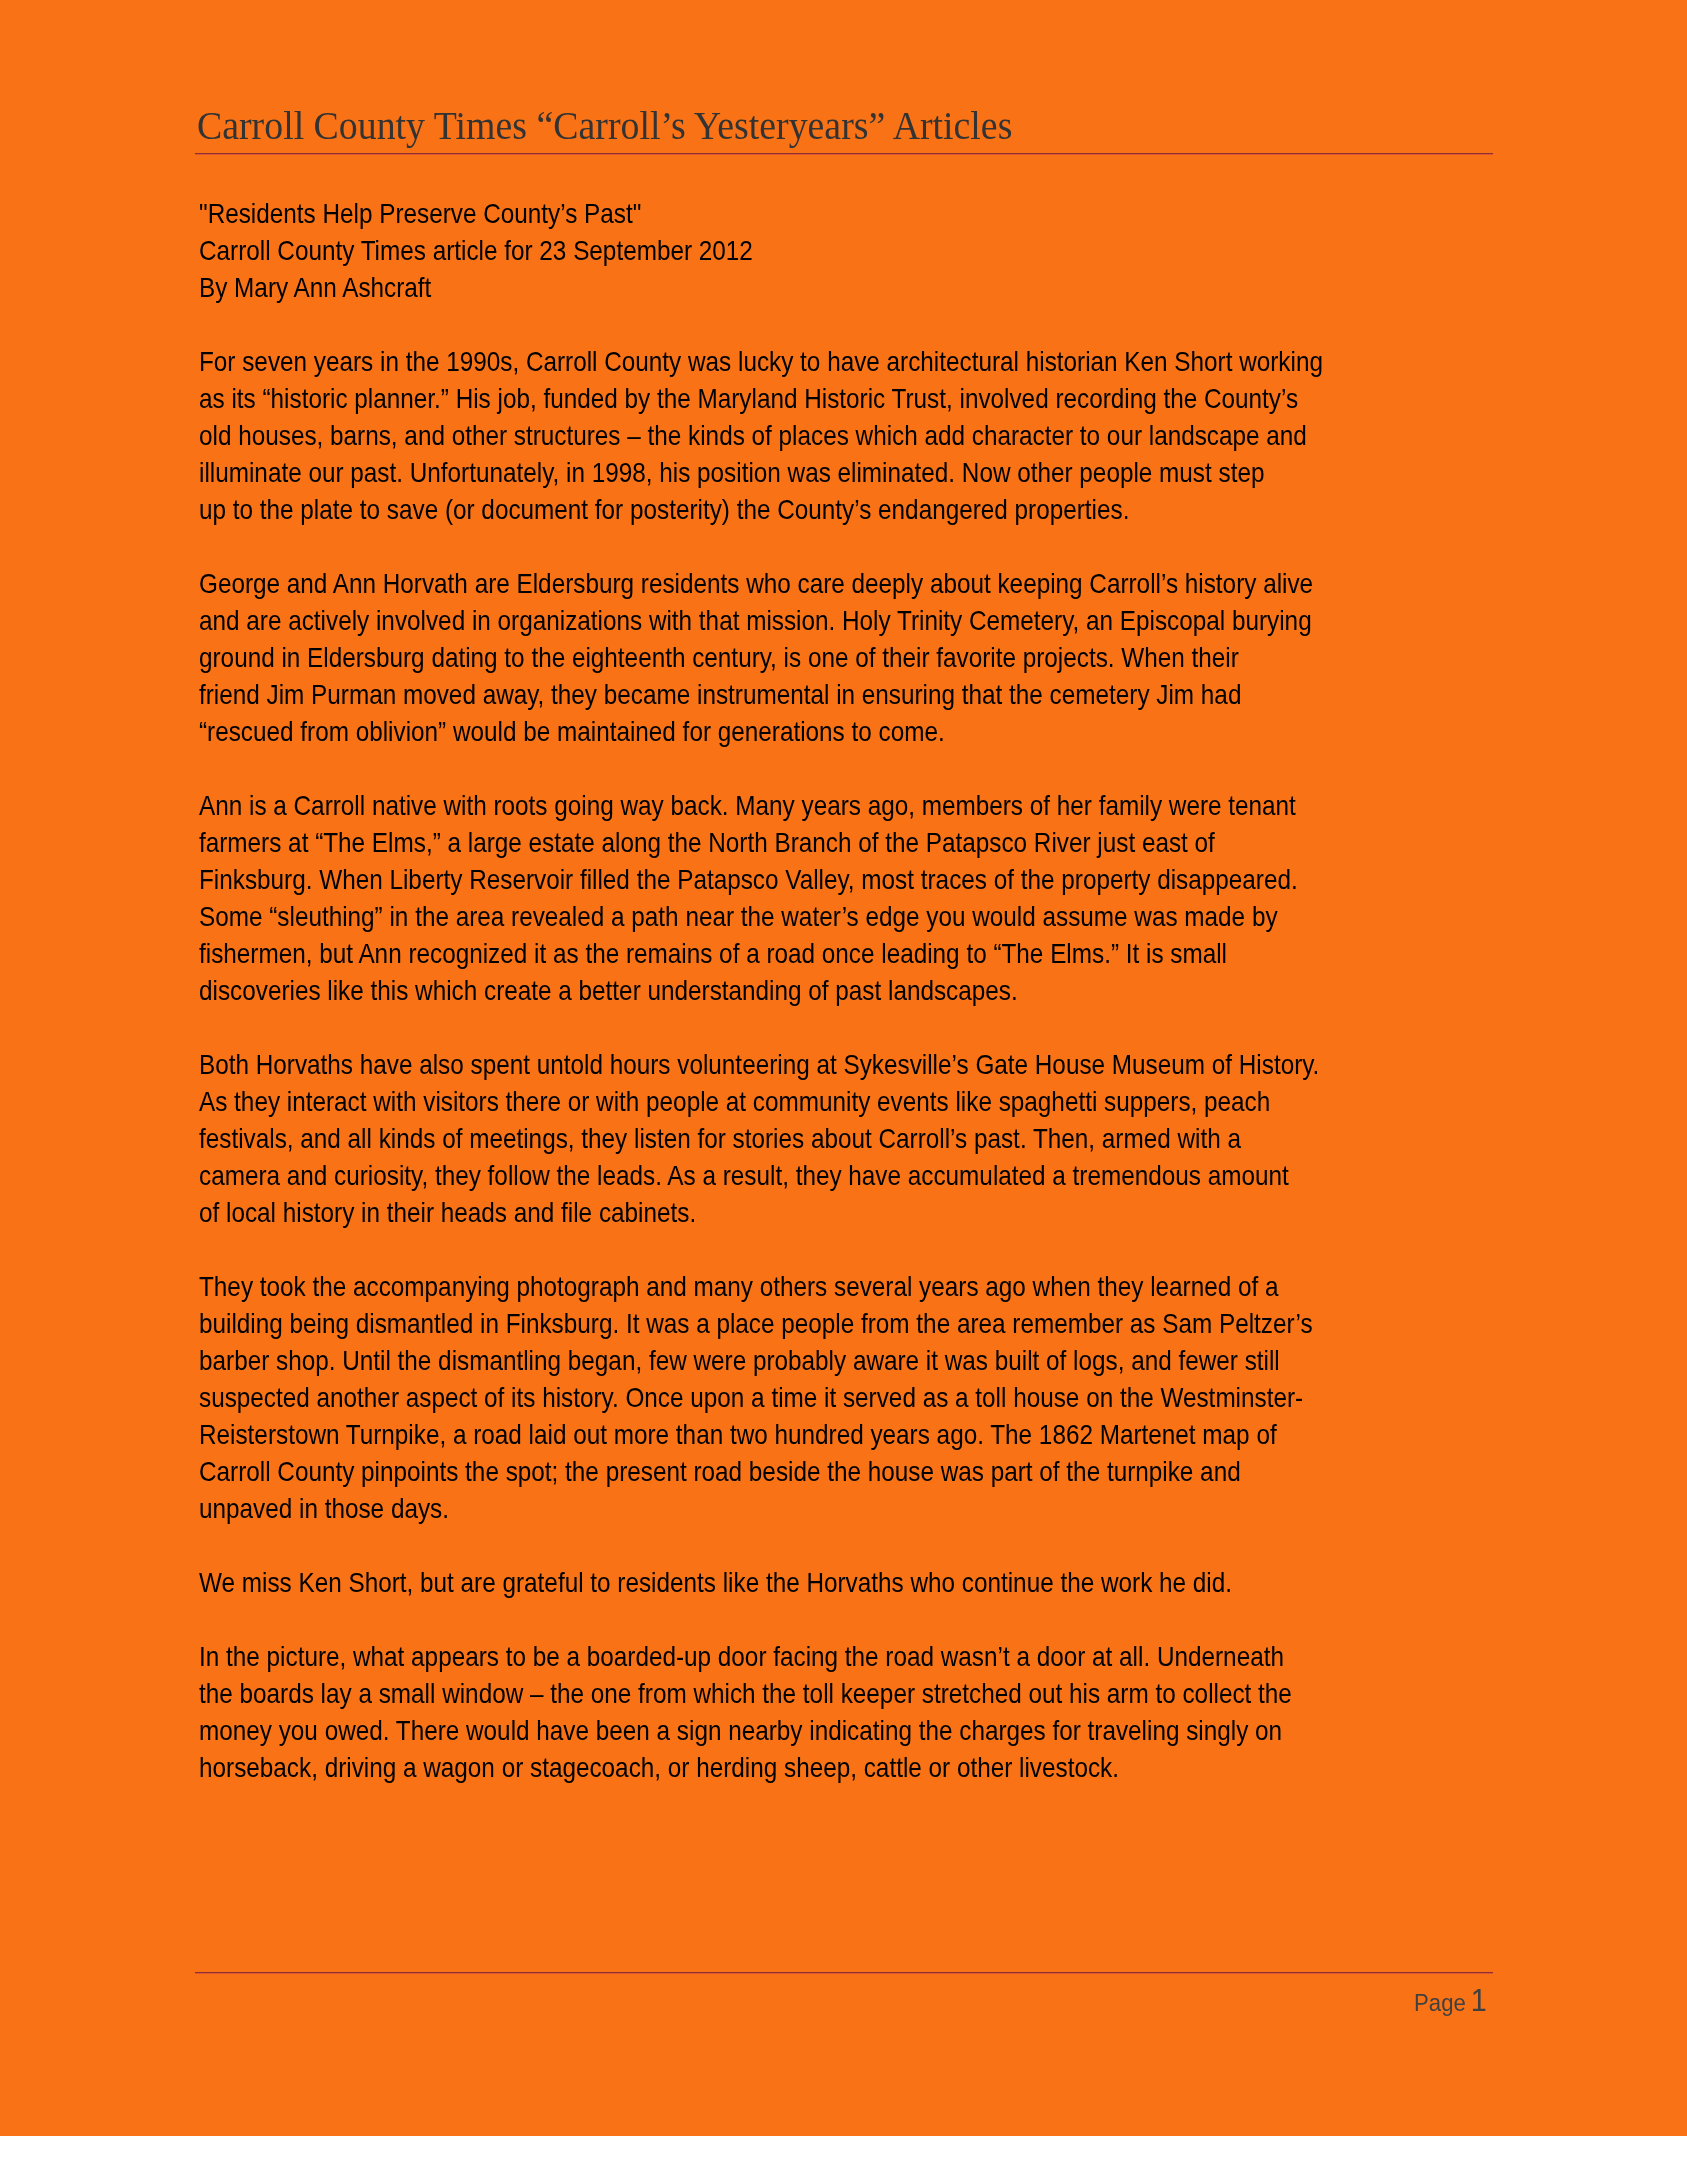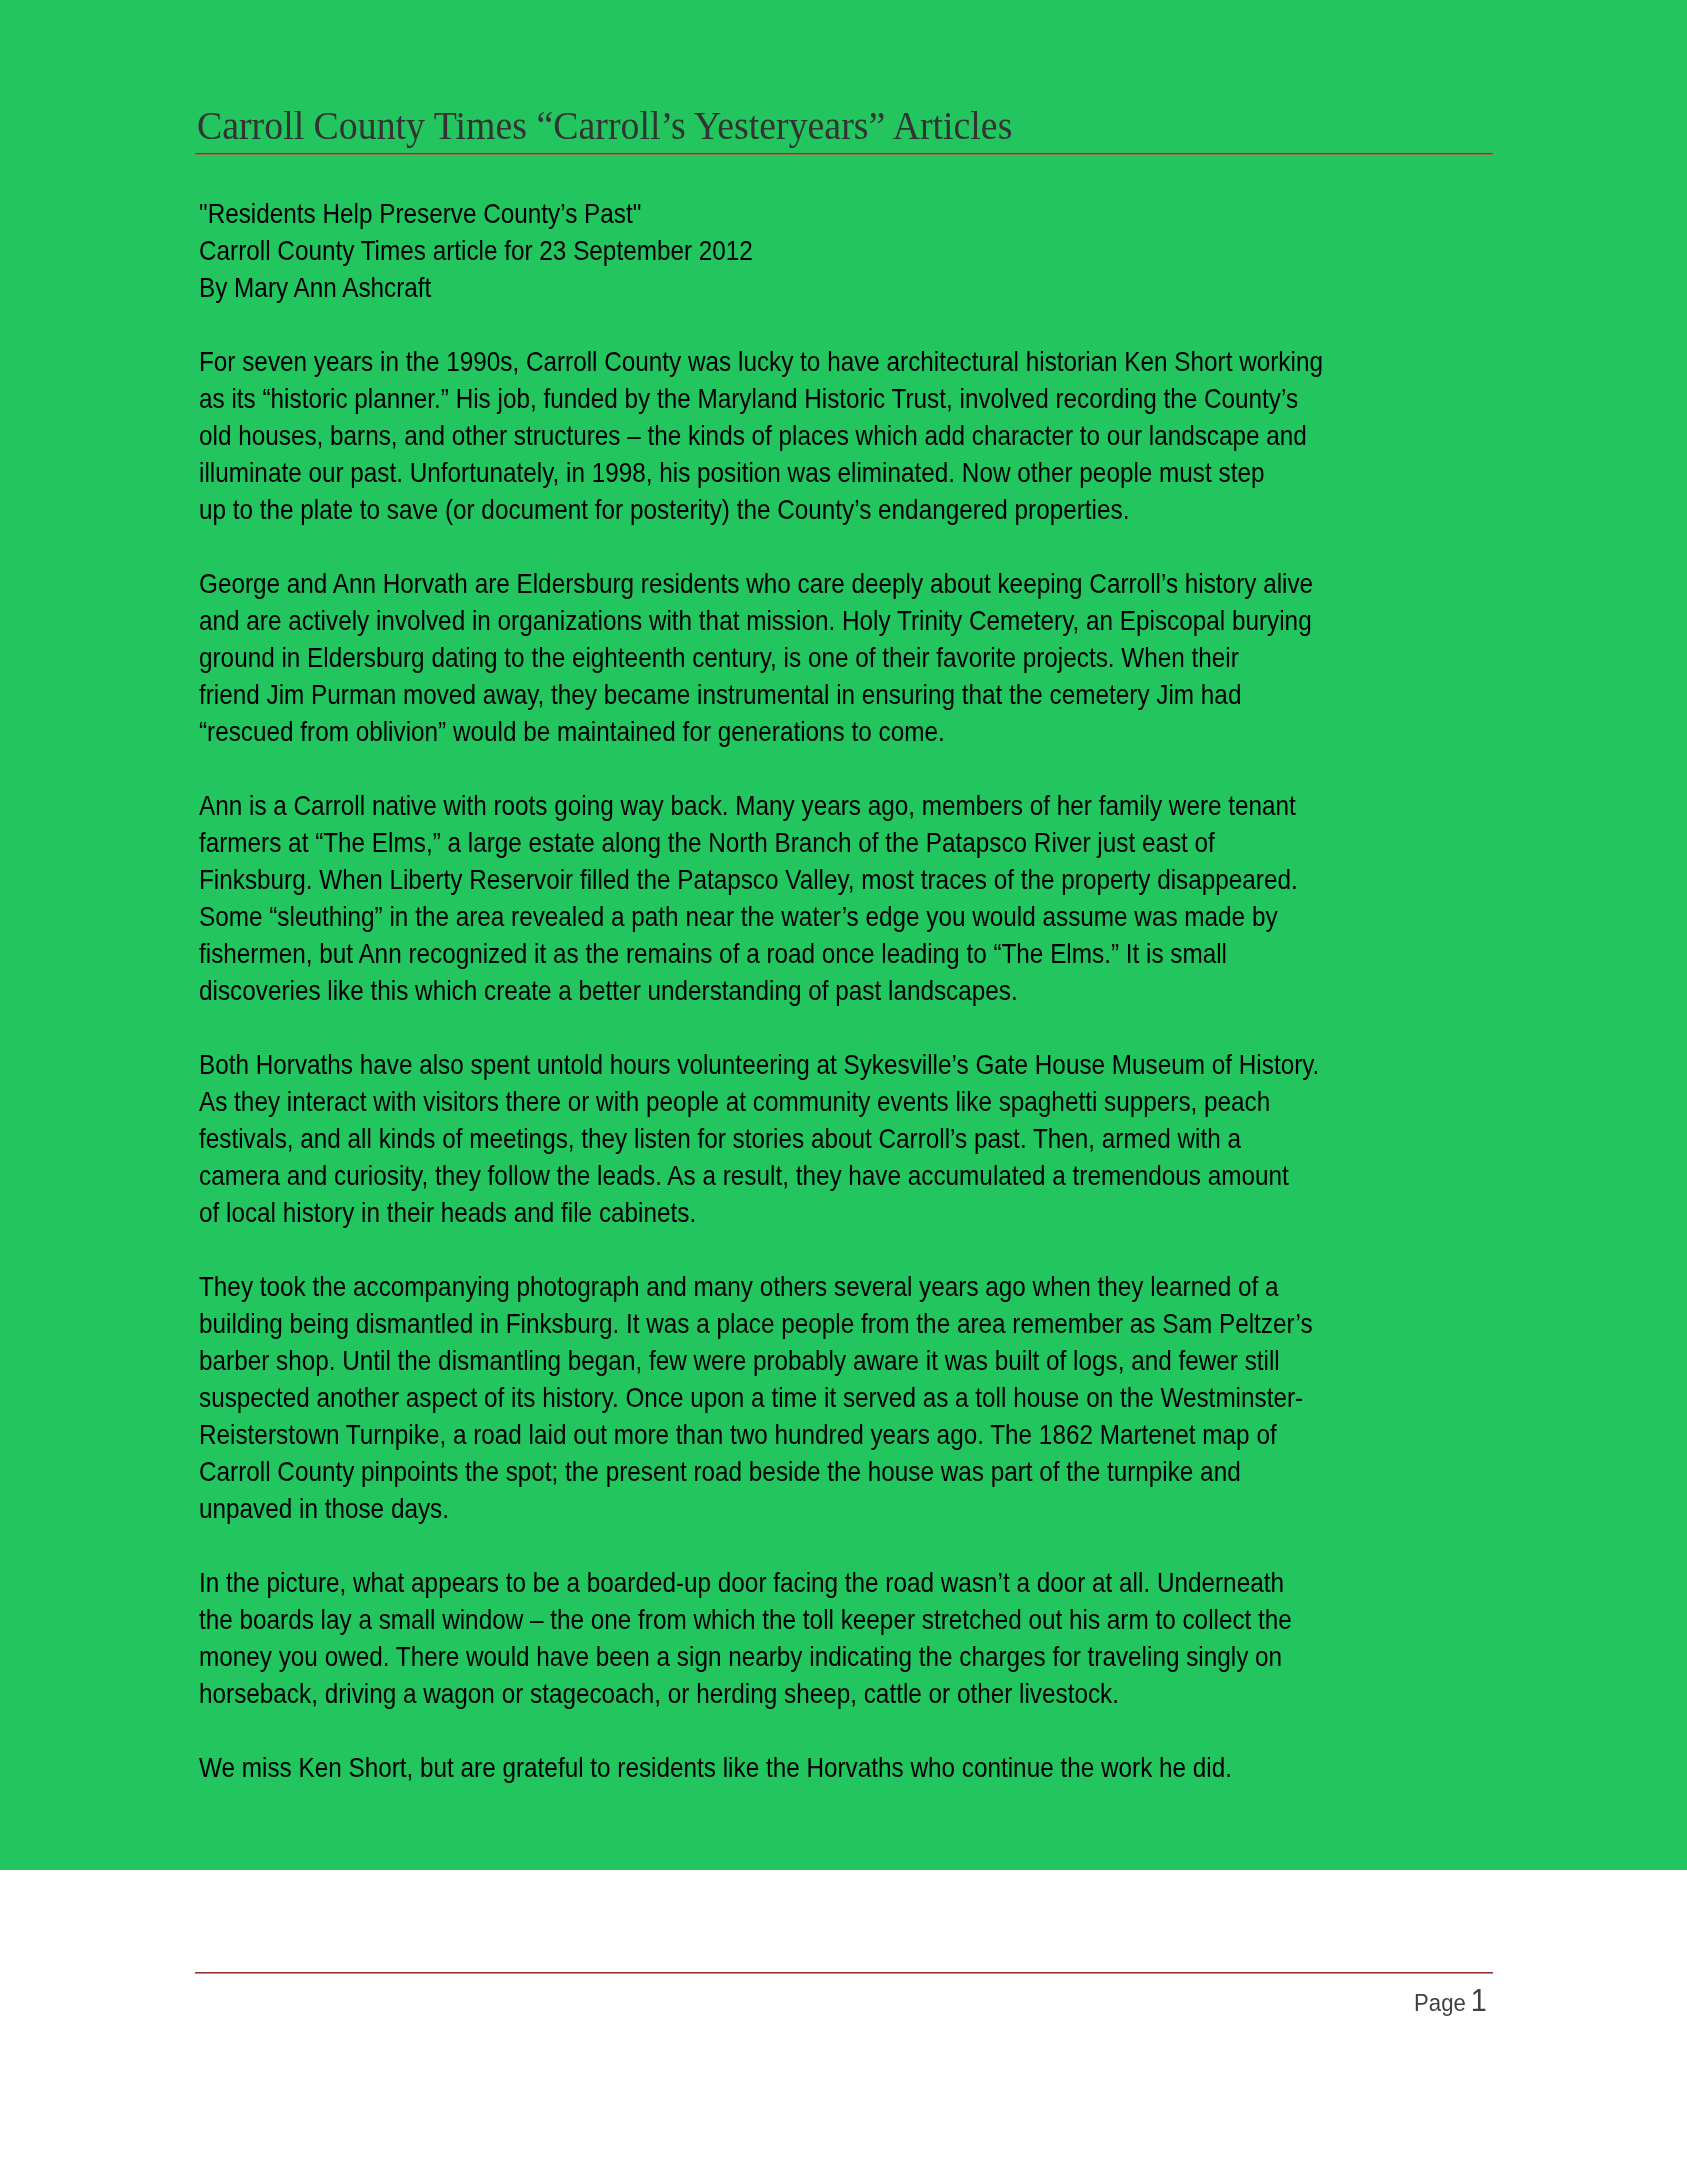--- a/index.html
+++ b/index.html
@@ -1,17 +1,17 @@
 <!DOCTYPE html>
 <html style="font-size:11.2px"><head>
 <meta charset="utf-8">
 <style>
   html, body { margin: 0; padding: 0; background: #ffffff; }
   body { width: 1687px; height: 2183px; position: relative; overflow: hidden; }
-  .page { position: absolute; left: 0; top: 0; width: 1687px; height: 1870px; background: #22c55e; }
+  .page { position: absolute; left: 0; top: 0; width: 1687px; height: 2136px; background: #f97316; }
 
   .header-title {
     position: absolute; left: 197px; top: 103px;
     font-family: "Liberation Serif", "DejaVu Serif", serif;
     font-size: 39px; line-height: 45px; color: #333333;
     white-space: nowrap; transform-origin: left top; transform: scaleX(0.97);
   }
   .rule {
     position: absolute; left: 195px; width: 1298px; height: 1.4px;
     background: #8e2f2f; box-shadow: 0 0.7px 0 #d04a46;
@@ -92,28 +92,28 @@
       <span class="line">They took the accompanying photograph and many others several years ago when they learned of a</span>
       <span class="line">building being dismantled in Finksburg.  It was a place people from the area remember as Sam Peltzer’s</span>
       <span class="line">barber shop.  Until the dismantling began, few were probably aware it was built of logs, and fewer still</span>
       <span class="line">suspected another aspect of its history.  Once upon a time it served as a toll house on the Westminster-</span>
       <span class="line">Reisterstown Turnpike, a road laid out more than two hundred years ago.  The 1862 Martenet map of</span>
       <span class="line">Carroll County pinpoints the spot; the present road beside the house was part of the turnpike and</span>
       <span class="line">unpaved in those days.</span>
     </div>
 
     <div class="block">
+      <span class="line">We miss Ken Short, but are grateful to residents like the Horvaths who continue the work he did.</span>
+    </div>
+
+    <div class="block">
       <span class="line">In the picture, what appears to be a boarded-up door facing the road wasn’t a door at all.  Underneath</span>
       <span class="line">the boards lay a small window – the one from which the toll keeper stretched out his arm to collect the</span>
       <span class="line">money you owed.  There would have been a sign nearby indicating the charges for traveling singly on</span>
       <span class="line">horseback, driving a wagon or stagecoach, or herding sheep, cattle or other livestock.</span>
-    </div>
-
-    <div class="block">
-      <span class="line">We miss Ken Short, but are grateful to residents like the Horvaths who continue the work he did.</span>
     </div>
   </div>
 
   <div class="rule bottom"></div>
 
   <div class="page-number">
     <span class="pg-label">Page</span><span class="pg-num">1</span>
   </div>
 
 </div>

